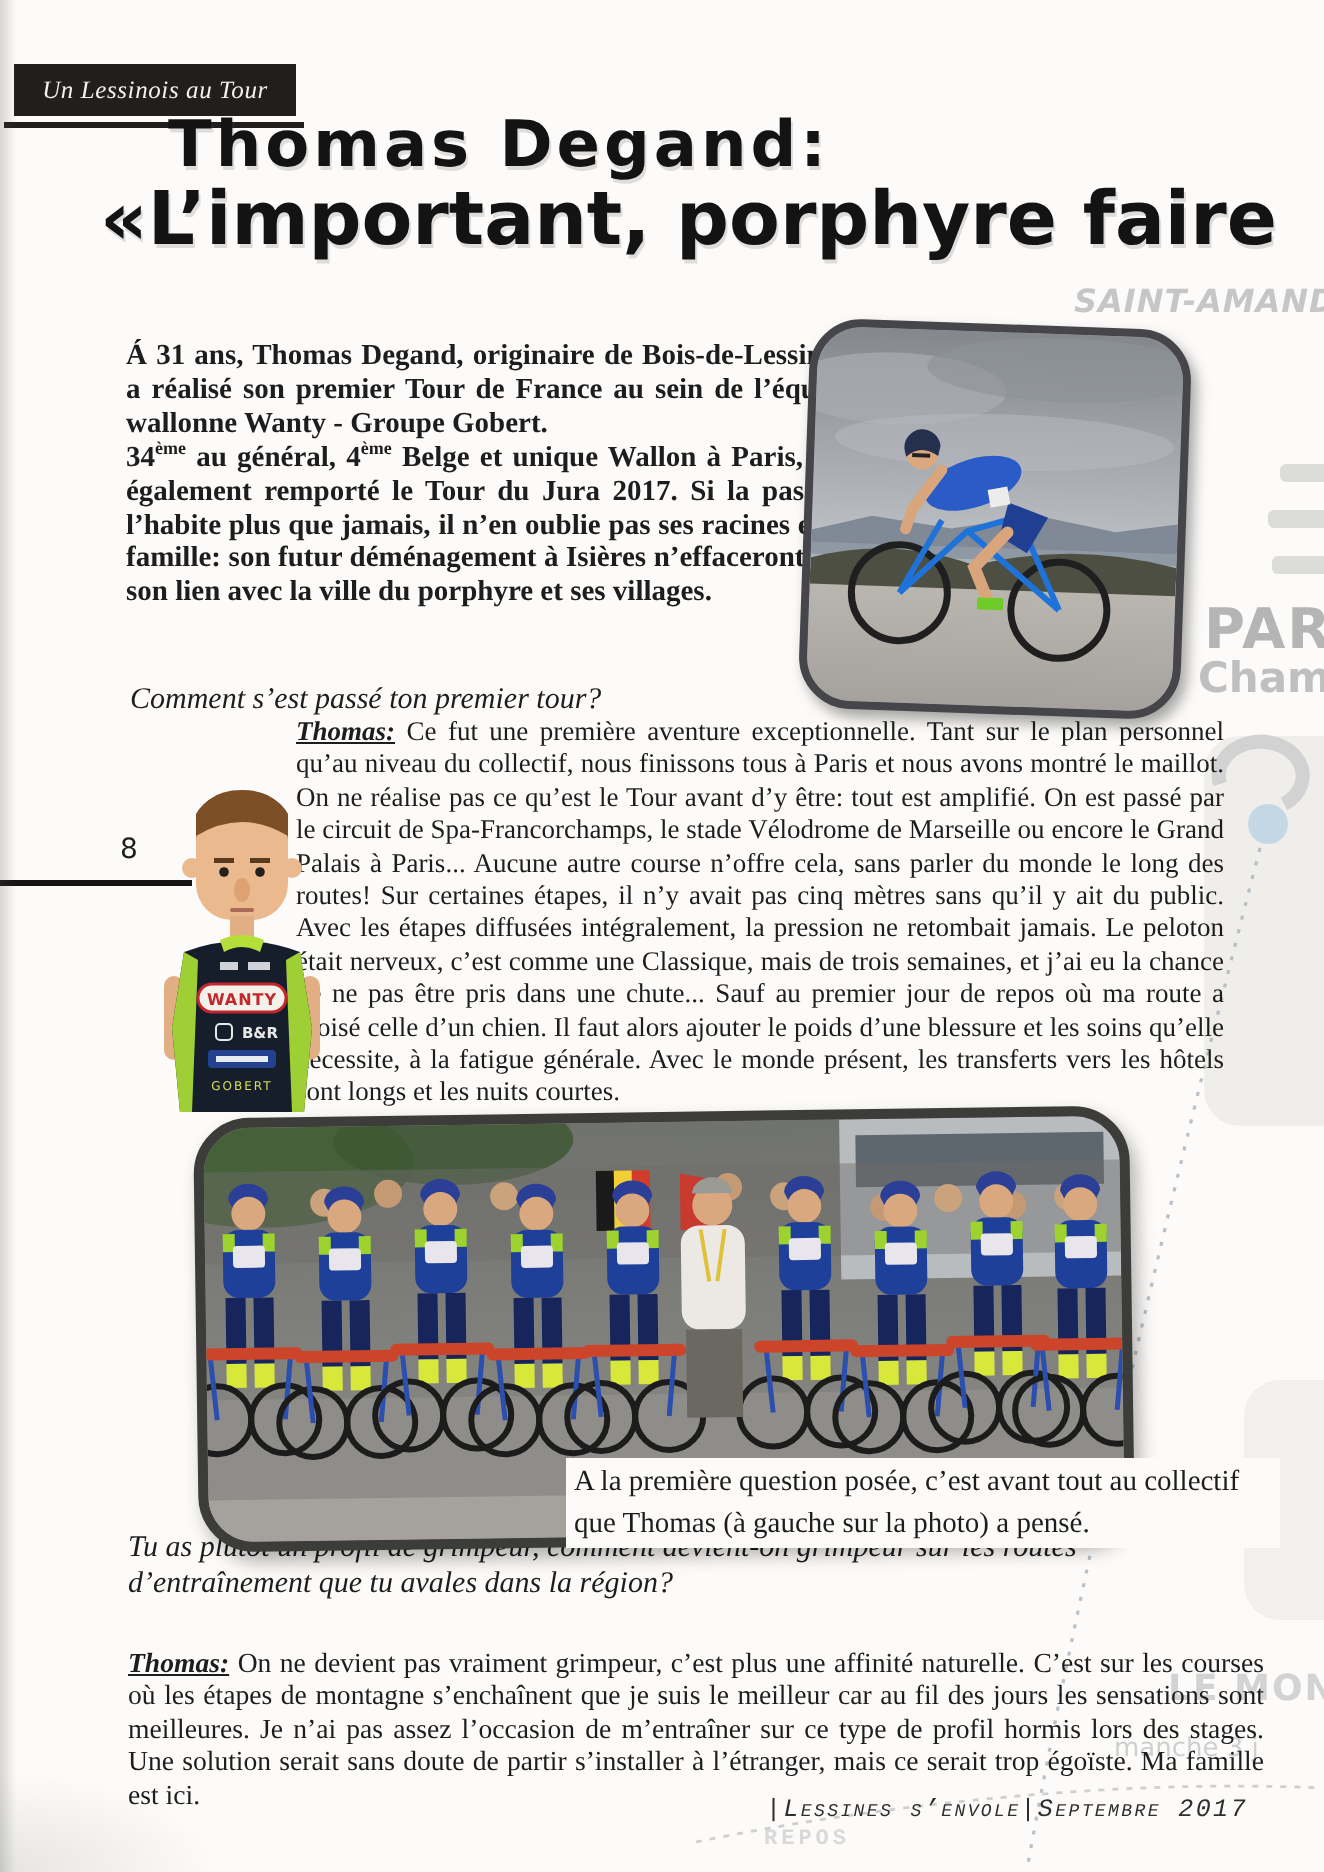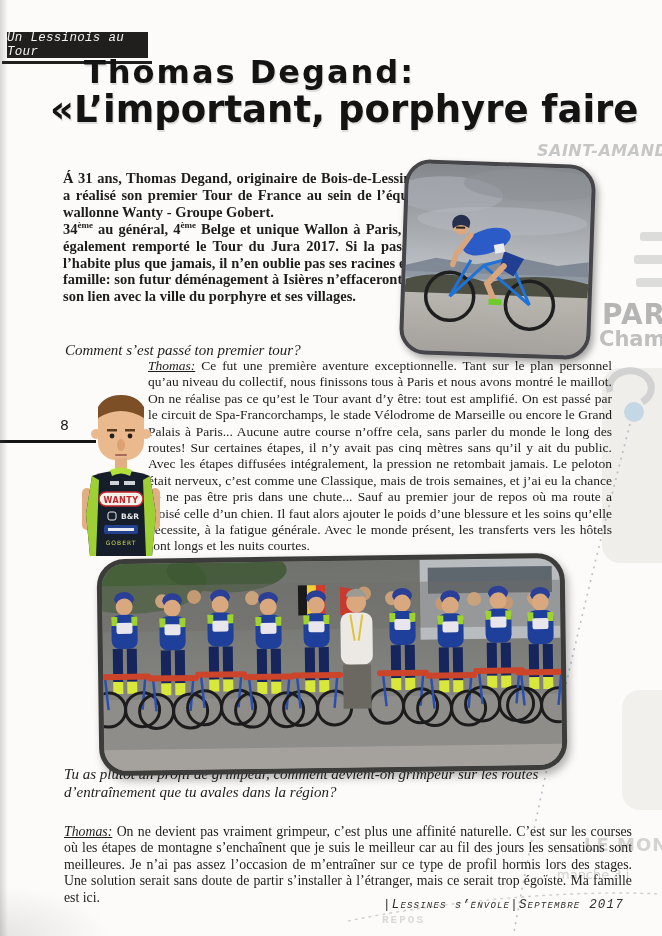--- a/index.html
+++ b/index.html
@@ -22,41 +22,41 @@
   .bar-frag{position:absolute;z-index:0;background:#dcdcda;height:9px;border-radius:3px;}
   .mapsvg{position:absolute;left:0;top:0;z-index:0;}
   
   .edge-left{position:absolute;left:0;top:0;width:8px;height:100%;z-index:9;
     background:linear-gradient(90deg,rgba(80,80,80,.22),rgba(0,0,0,0));pointer-events:none;}
   .corner-shade{position:absolute;left:0;bottom:0;width:110px;height:50px;z-index:9;pointer-events:none;
     background:radial-gradient(ellipse at 0% 100%,rgba(110,110,110,.16),transparent 70%);}
   
   .banner{position:absolute;left:7px;top:32px;width:141px;height:26px;background:#201f1d;z-index:2;
     display:flex;align-items:center;justify-content:center;color:#f4f2ee;
-    font-family:Liberation Mono, monospace;font-style:italic;font-size:12.5px;letter-spacing:.3px;}
+    font-family:Liberation Serif, serif;font-style:italic;font-size:12.5px;letter-spacing:.3px;}
   .banner::after{content:"";position:absolute;left:-5px;right:-4px;bottom:-6px;height:3px;background:#201f1d;}
   
   .headline{position:absolute;left:0;top:56px;width:662px;z-index:2;
     font-family:"DejaVu Sans",sans-serif;font-weight:bold;color:#131313;
     text-shadow:1px 2px 0 rgba(90,90,90,.18);}
   .hl1{margin:0 0 0 84px;font-size:32px;line-height:1.02;letter-spacing:2px;white-space:nowrap;}
   .hl2{margin:2px 0 0 50px;font-size:37px;line-height:1.0;letter-spacing:0;white-space:nowrap;}
   
   .intro{position:absolute;left:63px;top:170px;width:364px;z-index:2;
     font-weight:bold;font-size:14.5px;line-height:16.9px;text-align:justify;}
   .intro p{margin:0;}
   .intro sup{font-size:9px;line-height:0;}
   
   .question{position:absolute;z-index:2;font-style:italic;font-size:15px;line-height:1.18;}
   .q1{left:65px;top:342px;width:420px;}
   .q2{left:64px;top:766px;width:558px;}
   .answer{position:absolute;z-index:1;font-size:13.5px;line-height:16.4px;text-align:justify;}
   .a1{left:148px;top:358px;width:464px;}
   .a2{left:64px;top:824px;width:568px;font-size:13.8px;}
-  .speaker{font-weight:normal;font-style:italic;text-decoration:underline;}
+  .speaker{font-weight:bold;font-style:italic;text-decoration:underline;}
   
   .pageno{position:absolute;left:60px;top:417px;z-index:2;font-family:"DejaVu Sans",sans-serif;font-size:14px;}
   .pagerule{position:absolute;left:0;top:440px;width:96px;height:3px;background:#151515;z-index:2;}
   
   .photo-cyclist{position:absolute;left:402px;top:162px;width:183px;height:187px;z-index:5;
     transform:rotate(2deg);border-radius:26px;border:4px solid #46464a;overflow:hidden;
     box-shadow:3px 4px 7px rgba(0,0,0,.35);background:#9aa0a6;}
   .photo-team{position:absolute;left:98px;top:556px;width:458px;height:207px;z-index:5;
     transform:rotate(-0.8deg);border-radius:28px;border:5px solid #3c3c3a;overflow:hidden;
     box-shadow:3px 5px 9px rgba(0,0,0,.3);background:#85837f;}
@@ -245,20 +245,21 @@
       <g>
         <circle cx="254" cy="42" r="10" fill="#d9a87e"></circle>
         <path d="M244 36 a10 8 0 0 1 20 0 Z" fill="#9b9b95"></path>
         <rect x="238" y="52" width="32" height="52" rx="9" fill="#ece9e4"></rect>
         <path d="M248 54 L252 80 M260 54 L256 80" stroke="#e0c23a" stroke-width="2" fill="none"></path>
         <rect x="240" y="104" width="28" height="44" fill="#6b6862"></rect>
       </g>
     </svg>
   </div>
 
+  <div class="caption">A la première question posée, c’est avant tout au collectif que Thomas (à gauche sur la photo) a pensé.</div>
 
   <div class="question q2">Tu as plutôt un profil de grimpeur, comment devient-on grimpeur sur les routes d’entraînement que tu avales dans la région?</div>
 
   <div class="answer a2">
     <span class="speaker">Thomas:</span>
     <span>On ne devient pas vraiment grimpeur, c’est plus une affinité naturelle. C’est sur les courses où les étapes de montagne s’enchaînent que je suis le meilleur car au fil des jours les sensations sont meilleures. Je n’ai pas assez l’occasion de m’entraîner sur ce type de profil hormis lors des stages. Une solution serait sans doute de partir s’installer à l’étranger, mais ce serait trop égoïste. Ma famille est ici.</span>
   </div>
 
   <div class="footer">|Lessines s’envole|Septembre 2017</div>
 

